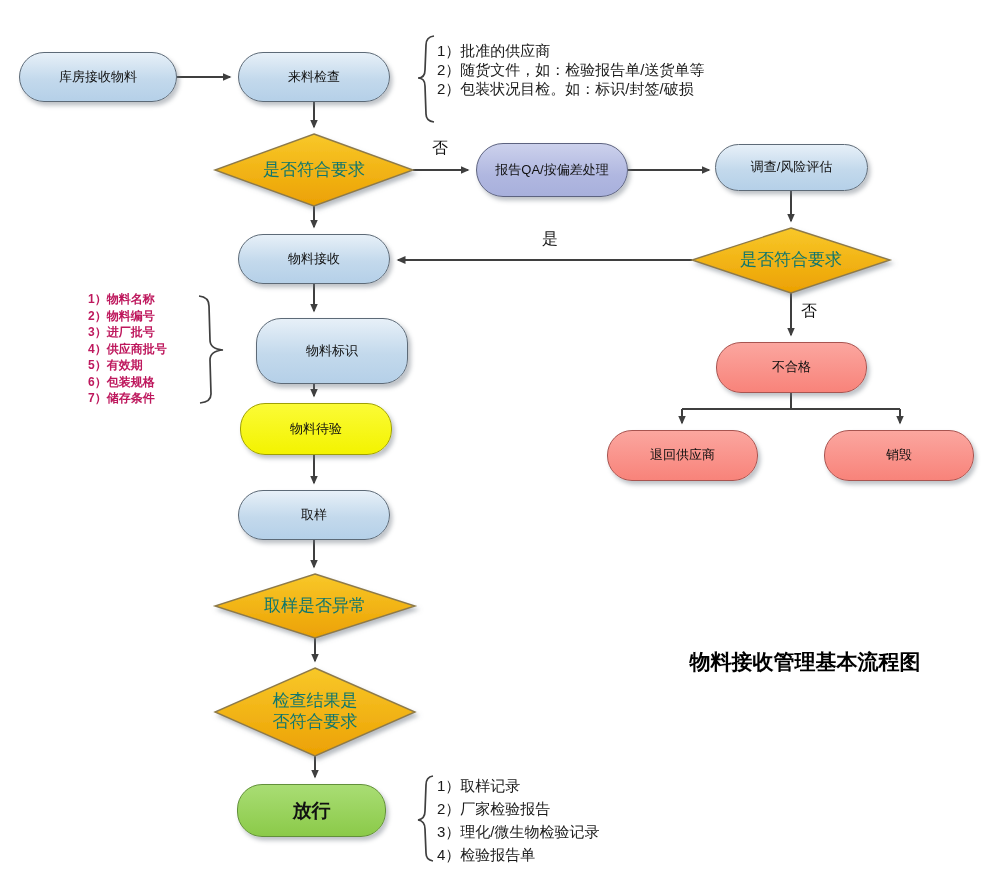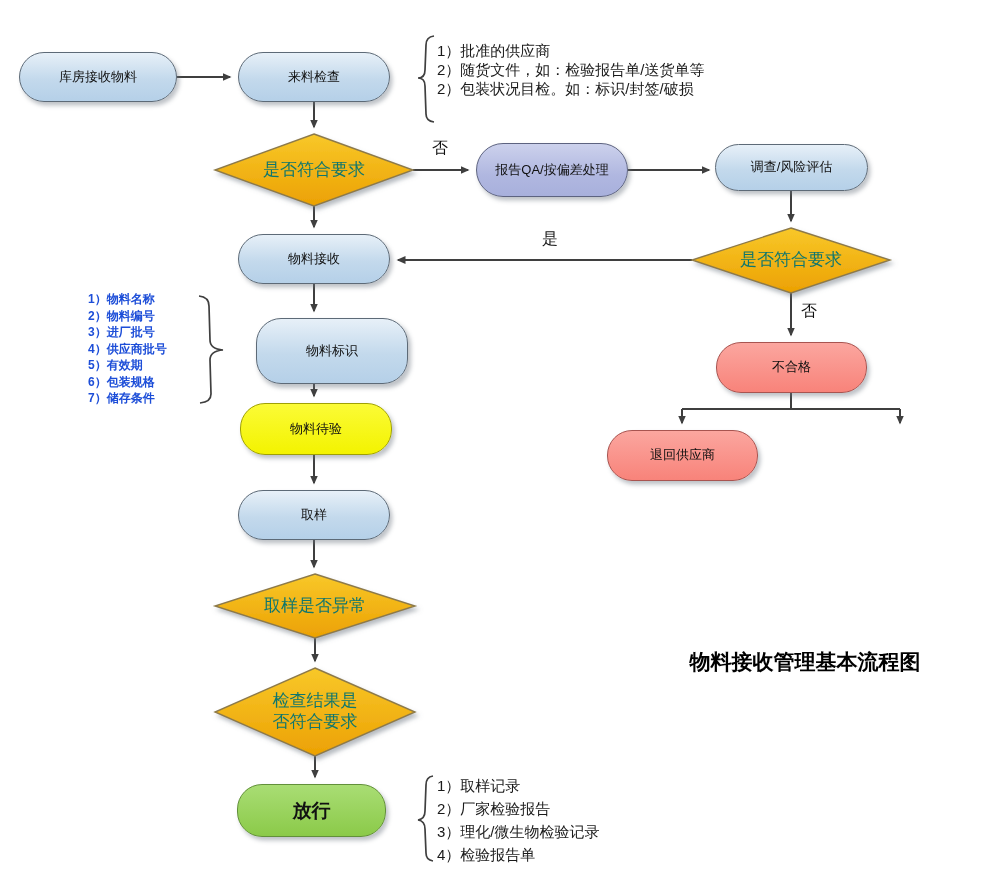--- a/index.html
+++ b/index.html
@@ -19,21 +19,21 @@
   .purple{background:linear-gradient(180deg,#ccd1ec 0%,#b0b7e0 60%,#a8b0dc 100%);border-color:#5d6380;}
   .yellow{background:linear-gradient(180deg,#fbfb36 0%,#f3f300 100%);border-color:#9fa005;}
   .red{background:linear-gradient(180deg,#fba69f 0%,#f8837a 100%);border-color:#a85450;}
   .green{background:linear-gradient(180deg,#a9dd74 0%,#8bca49 100%);border-color:#62903a;font-weight:bold;}
   .diamond-label{
     position:absolute;display:flex;align-items:center;justify-content:center;
     text-align:center;font-size:17px;line-height:1.22;color:#0f766e;pointer-events:none;
   }
   .edge-label{position:absolute;font-size:16px;color:#111;}
   .note-list{position:absolute;font-size:15px;line-height:19px;color:#1a1a1a;white-space:nowrap;}
-  .note-list-small{position:absolute;font-size:12px;line-height:16.5px;font-weight:bold;color:#1d4ed8;white-space:nowrap;}
+  .note-list-small{position:absolute;font-size:12px;line-height:16.5px;font-weight:bold;color:#be185d;white-space:nowrap;}
   .chart-title{
     position:absolute;left:660px;top:648px;width:290px;text-align:center;
     font-size:21px;font-weight:bold;color:#000;
   }
 </style>
 </head>
 <body>
 
 <div class="canvas">
 
@@ -100,20 +100,23 @@
   </div>
   <div class="node blue" style="left:238px;top:234px;width:152px;height:50px;">
     <span>物料接收</span>
   </div>
   <div class="node red" style="left:716px;top:342px;width:151px;height:51px;">
     <span>不合格</span>
   </div>
   <div class="node red" style="left:607px;top:430px;width:151px;height:51px;">
     <span>退回供应商</span>
   </div>
+  <div class="node red" style="left:824px;top:430px;width:150px;height:51px;">
+    <span>销毁</span>
+  </div>
   <div class="node blue" style="left:256px;top:318px;width:152px;height:66px;">
     <span>物料标识</span>
   </div>
   <div class="node yellow" style="left:240px;top:403px;width:152px;height:52px;">
     <span>物料待验</span>
   </div>
   <div class="node blue" style="left:238px;top:490px;width:152px;height:50px;">
     <span>取样</span>
   </div>
   <div class="node green" style="left:237px;top:784px;width:149px;height:53px;font-size:19px;">

